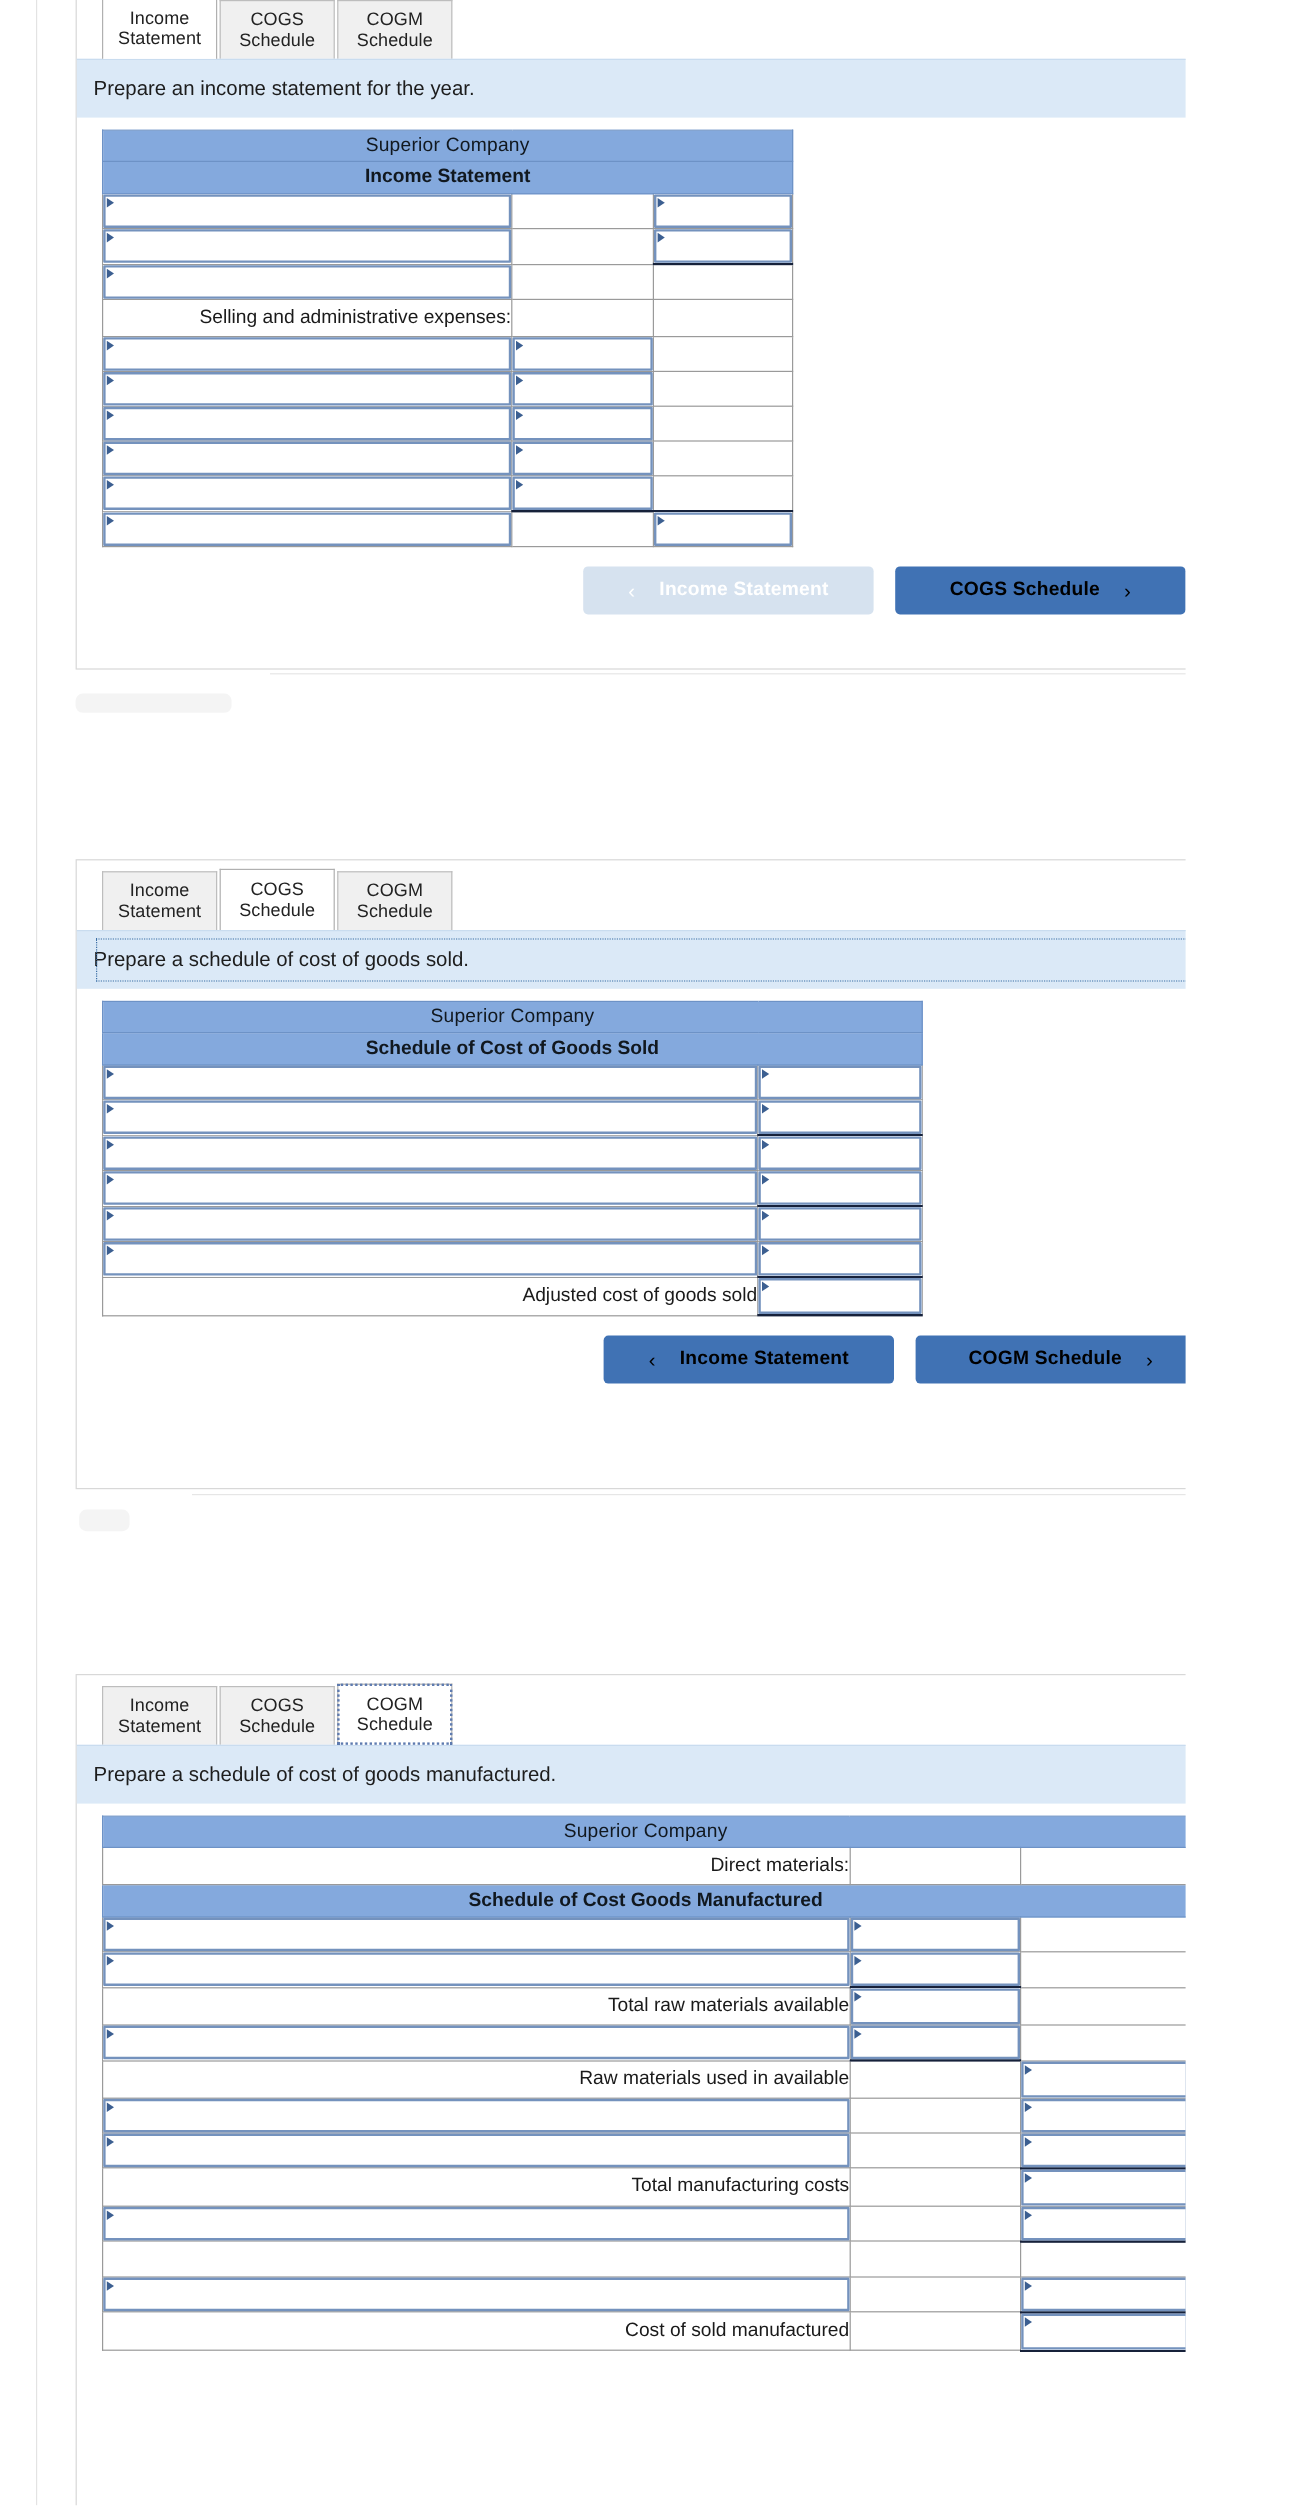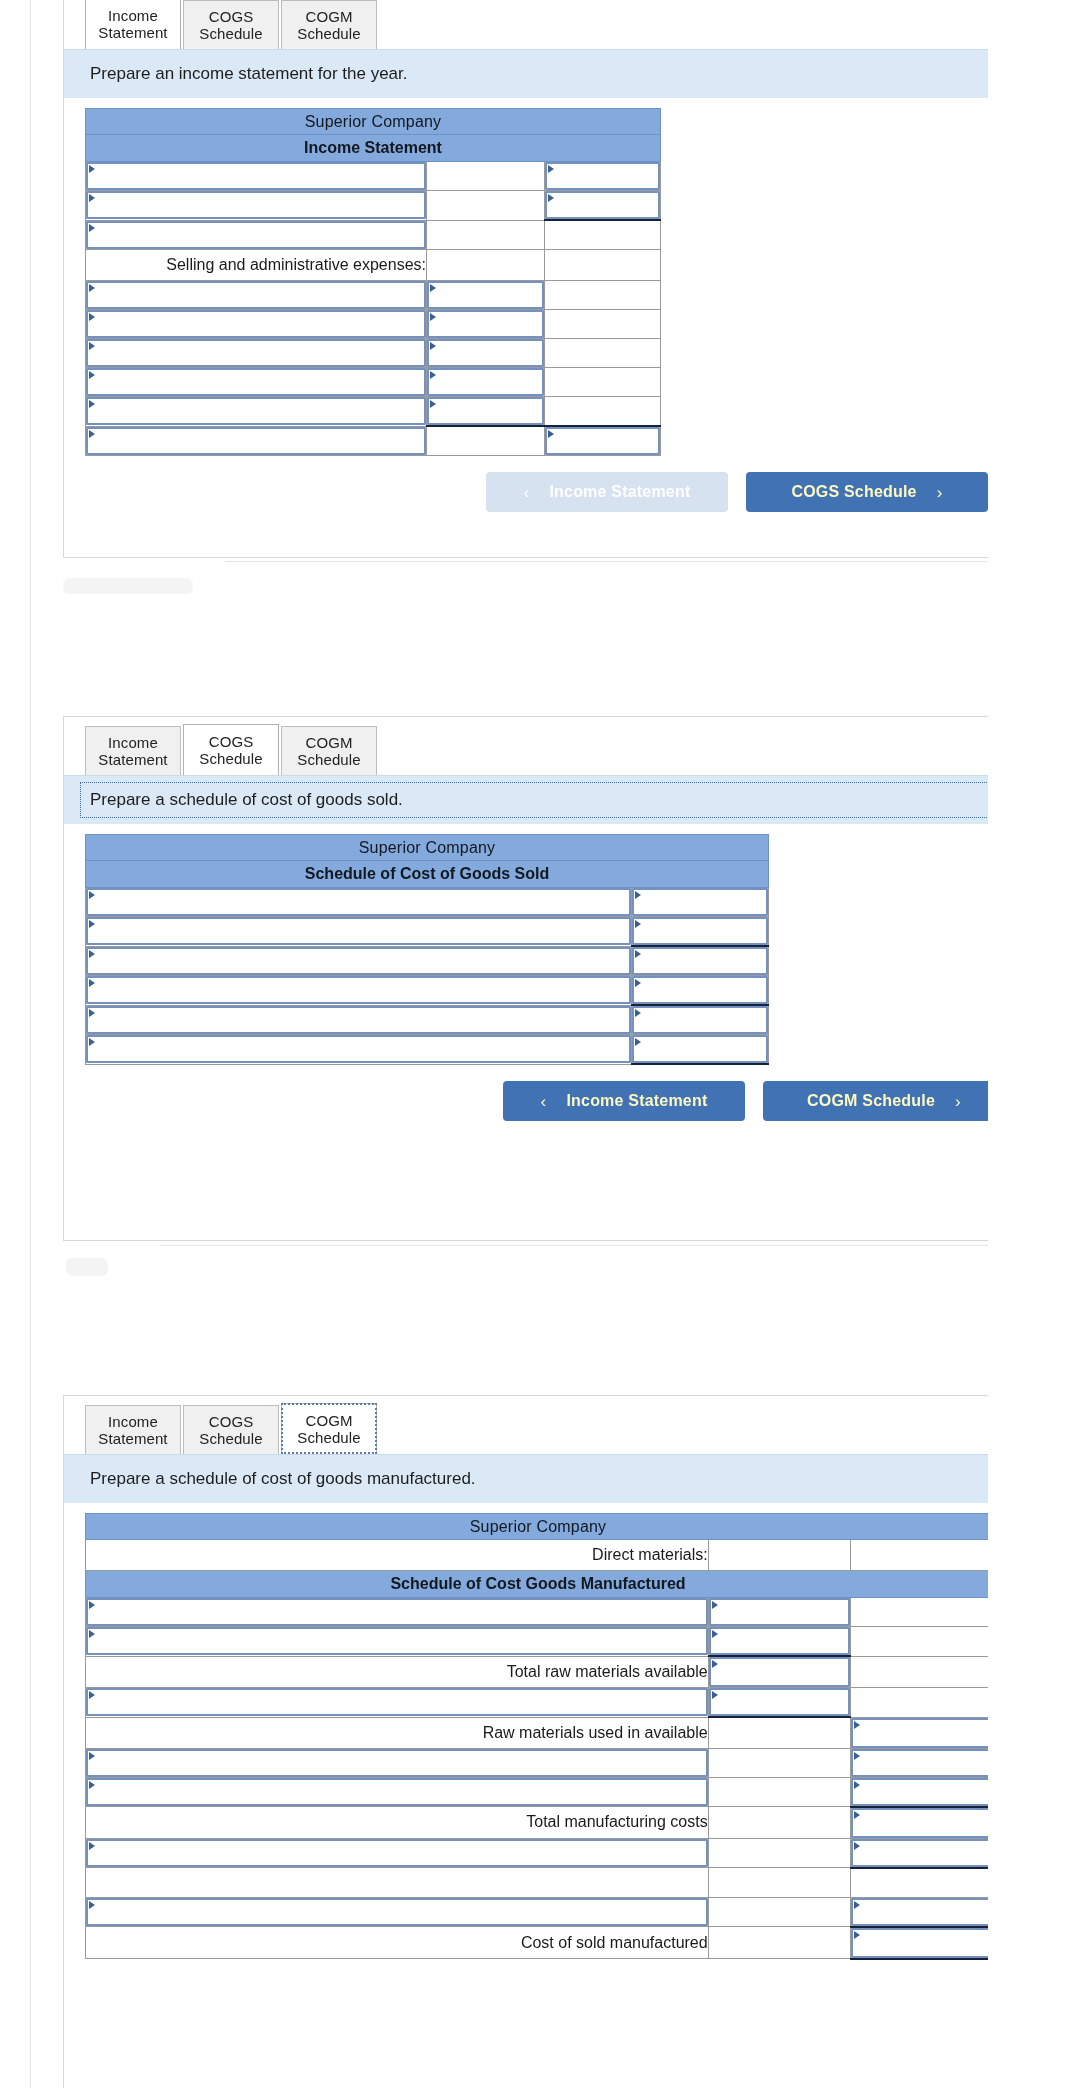--- a/index.html
+++ b/index.html
@@ -28,21 +28,21 @@
     font-size:15px;line-height:17px;color:#222;letter-spacing:.1px;text-align:center;
     margin-right:2px;position:relative;
   }
   .tab.active{background:#ffffff;border-color:#b0b0b0;z-index:3;height:51px;}
   .tab.focus{outline:2px dotted #5e7bb0;outline-offset:-2px;}
   .tab span{display:block;white-space:nowrap;}
 
   
   .banner{
     background:#dbe9f7;color:#1d1d1d;font-size:17px;
-    padding:14px 0 14px 26px;box-sizing:border-box;
+    padding:14px 0 14px 14px;box-sizing:border-box;
     border-top:1px solid #c9dcef;
     position:relative;
   }
   .banner.focusring:before{
     content:"";position:absolute;left:16px;right:0;top:6px;bottom:6px;
     border:1px dotted #3b6ea5;pointer-events:none;
   }
 
   
   .ws{border-collapse:collapse;table-layout:fixed;margin:10px 0 0 21px;background:#fff;}
@@ -76,21 +76,21 @@
   .sel.tall{height:30px;}
 
   
   .navrow{display:flex;justify-content:flex-end;align-items:center;gap:18px;padding:16px 24px 20px 0;}
   .btn{
     height:40px;min-width:242px;border-radius:4px;border:none;
     display:inline-flex;align-items:center;justify-content:center;gap:20px;
     font-size:16px;font-weight:bold;letter-spacing:.2px;cursor:pointer;
     font-family:"Liberation Sans","DejaVu Sans",sans-serif;
   }
-  .btn-primary{background:#4072b4;color:#fef9c3;}
+  .btn-primary{background:#4072b4;color:#000000;}
   .btn-disabled{background:#d6e2ef;color:#ffffff;cursor:default;}
   .btn .chev{font-size:17px;font-weight:normal;line-height:1;}
 
   
   .smudge{position:absolute;background:#f2f2f2;opacity:.85;border-radius:6px;}
   .hairline{position:absolute;height:1px;background:#e6e6e6;}
 </style>
 </head>
 <body>
 
@@ -303,20 +303,26 @@
             </td>
         </tr>
         <tr>
           <td class="selcell">
               <span class="sel"></span>
             </td>
           <td class="selcell bot-rule">
               <span class="sel"></span>
             </td>
         </tr>
+        <tr>
+          <td class="lbl">Adjusted cost of goods sold</td>
+          <td class="selcell bot-rule">
+              <span class="sel tall"></span>
+            </td>
+        </tr>
       </tbody>
     </table>
 
     <div class="navrow">
       <button class="btn btn-primary">
         <span class="chev">‹</span>
         <span>Income Statement</span>
       </button>
       <button class="btn btn-primary">
         <span>COGM Schedule</span>

